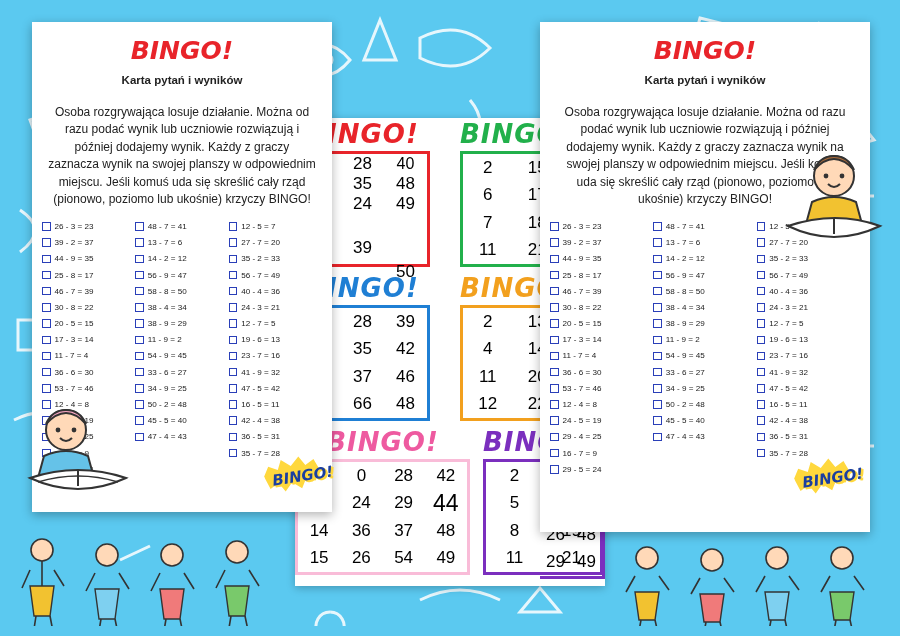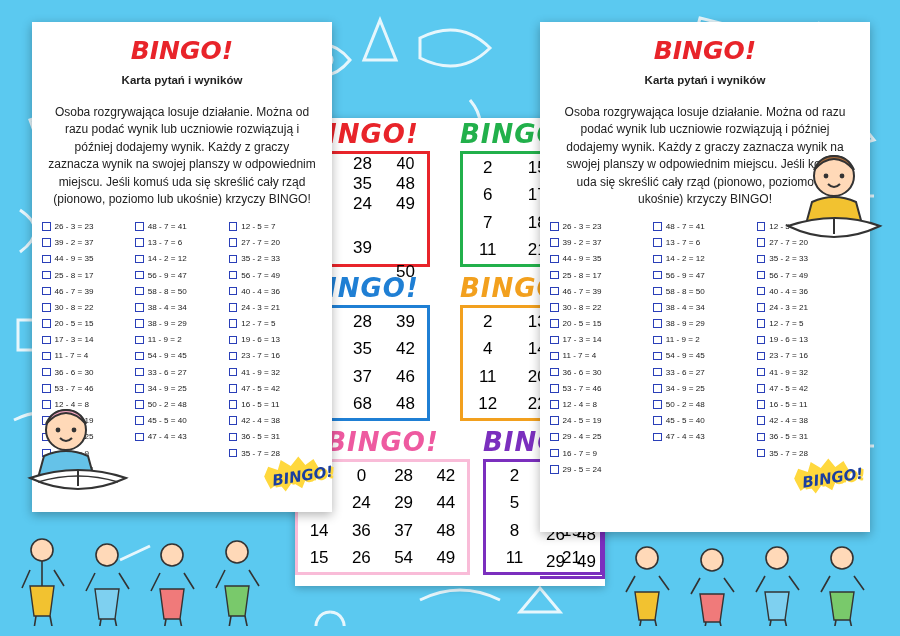--- a/index.html
+++ b/index.html
@@ -216,21 +216,21 @@
       <div style="display:flex;align-items:center;justify-content:center;font-size:17px;">0</div>
       <div style="display:flex;align-items:center;justify-content:center;font-size:17px;">28</div>
       <div style="display:flex;align-items:center;justify-content:center;font-size:17px;">39</div>
       <div style="display:flex;align-items:center;justify-content:center;font-size:17px;">2</div>
       <div style="display:flex;align-items:center;justify-content:center;font-size:17px;">35</div>
       <div style="display:flex;align-items:center;justify-content:center;font-size:17px;">42</div>
       <div style="display:flex;align-items:center;justify-content:center;font-size:17px;">5</div>
       <div style="display:flex;align-items:center;justify-content:center;font-size:17px;">37</div>
       <div style="display:flex;align-items:center;justify-content:center;font-size:17px;">46</div>
       <div style="display:flex;align-items:center;justify-content:center;font-size:17px;">6</div>
-      <div style="display:flex;align-items:center;justify-content:center;font-size:17px;">68</div>
+      <div style="display:flex;align-items:center;justify-content:center;font-size:17px;">66</div>
       <div style="display:flex;align-items:center;justify-content:center;font-size:17px;">48</div>
     </div>
   </div>
 
   <div class="grid-wrap" style="left:165px;top:157px;width:105px;">
     <div class="bingo-title" style="font-size:26px;color:#f2a01e;height:30px;text-align:left;">BINGO!</div>
     <div style="border:3px solid #f2a01e;height:116px;display:grid;grid-template-columns:repeat(2,1fr);grid-template-rows:repeat(4,1fr);box-sizing:border-box;">
       <div style="display:flex;align-items:center;justify-content:center;font-size:17px;">2</div>
       <div style="display:flex;align-items:center;justify-content:center;font-size:17px;">13</div>
       <div style="display:flex;align-items:center;justify-content:center;font-size:17px;">4</div>
@@ -245,21 +245,21 @@
   <div class="grid-wrap" style="left:0px;top:311px;width:175px;">
     <div class="bingo-title" style="font-size:26px;color:#ee5aa0;height:30px;">BINGO!</div>
     <div style="border:3px solid #f9bcd8;height:116px;display:grid;grid-template-columns:repeat(4,1fr);grid-template-rows:repeat(4,1fr);box-sizing:border-box;">
       <div style="display:flex;align-items:center;justify-content:center;font-size:17px;"></div>
       <div style="display:flex;align-items:center;justify-content:center;font-size:17px;">0</div>
       <div style="display:flex;align-items:center;justify-content:center;font-size:17px;">28</div>
       <div style="display:flex;align-items:center;justify-content:center;font-size:17px;">42</div>
       <div style="display:flex;align-items:center;justify-content:center;font-size:17px;">12</div>
       <div style="display:flex;align-items:center;justify-content:center;font-size:17px;">24</div>
       <div style="display:flex;align-items:center;justify-content:center;font-size:17px;">29</div>
-      <div style="display:flex;align-items:center;justify-content:center;font-size:17px;">44</div>
+      <div style="display:flex;align-items:center;justify-content:center;font-size:23px;">44</div>
       <div style="display:flex;align-items:center;justify-content:center;font-size:17px;">14</div>
       <div style="display:flex;align-items:center;justify-content:center;font-size:17px;">36</div>
       <div style="display:flex;align-items:center;justify-content:center;font-size:17px;">37</div>
       <div style="display:flex;align-items:center;justify-content:center;font-size:17px;">48</div>
       <div style="display:flex;align-items:center;justify-content:center;font-size:17px;">15</div>
       <div style="display:flex;align-items:center;justify-content:center;font-size:17px;">26</div>
       <div style="display:flex;align-items:center;justify-content:center;font-size:17px;">54</div>
       <div style="display:flex;align-items:center;justify-content:center;font-size:17px;">49</div>
     </div>
   </div>

